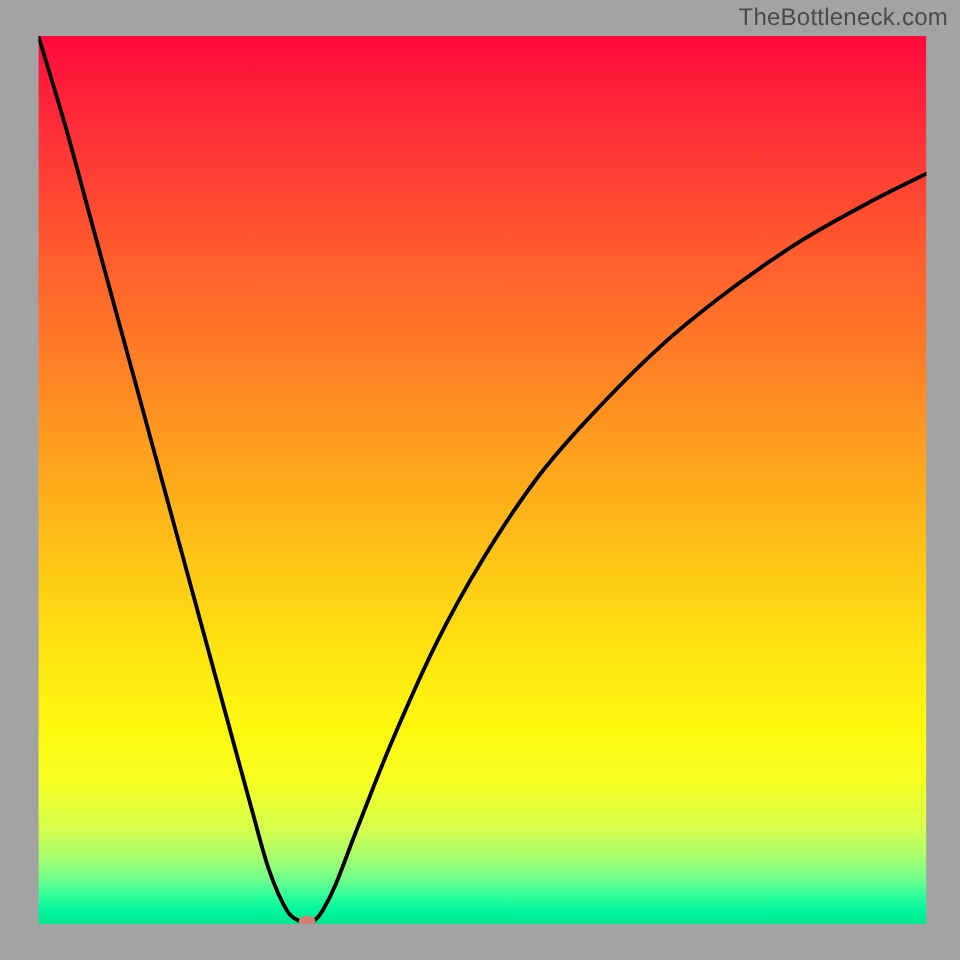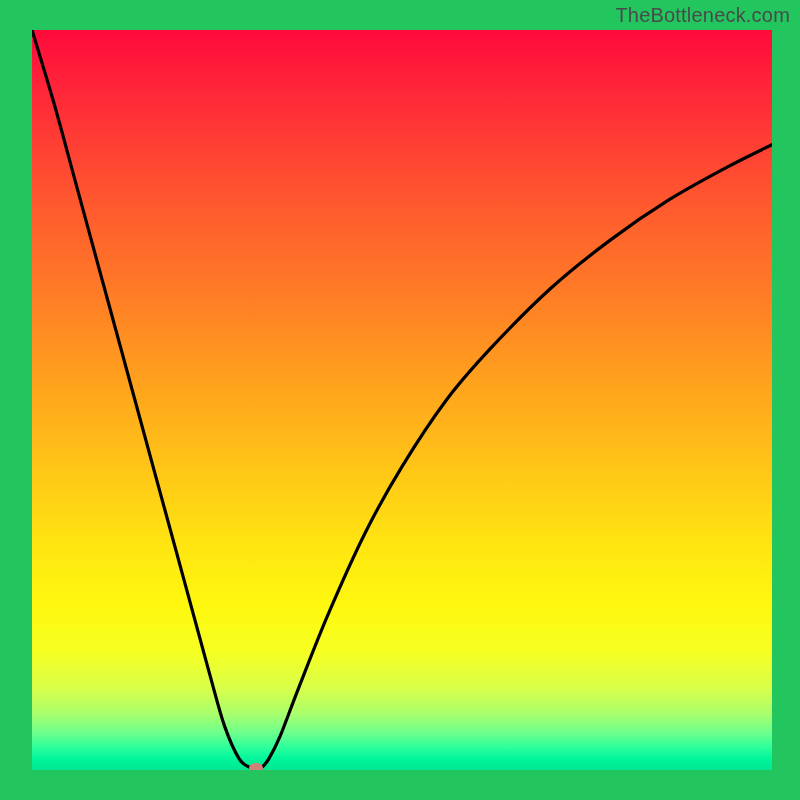--- a/index.html
+++ b/index.html
@@ -8,21 +8,21 @@
     width: 800px;
     height: 800px;
     overflow: hidden;
     background: #000;
     font-family: Arial, Helvetica, sans-serif;
   }
   .frame {
     position: relative;
     width: 800px;
     height: 800px;
-    background: #22c55e;
+    background: #a3a3a3;
   }
   .watermark {
     position: absolute;
     top: 4px;
     right: 10px;
     color: #4a4a4a;
     font-size: 20px;
     font-weight: 400;
     letter-spacing: 0.2px;
     z-index: 10;

